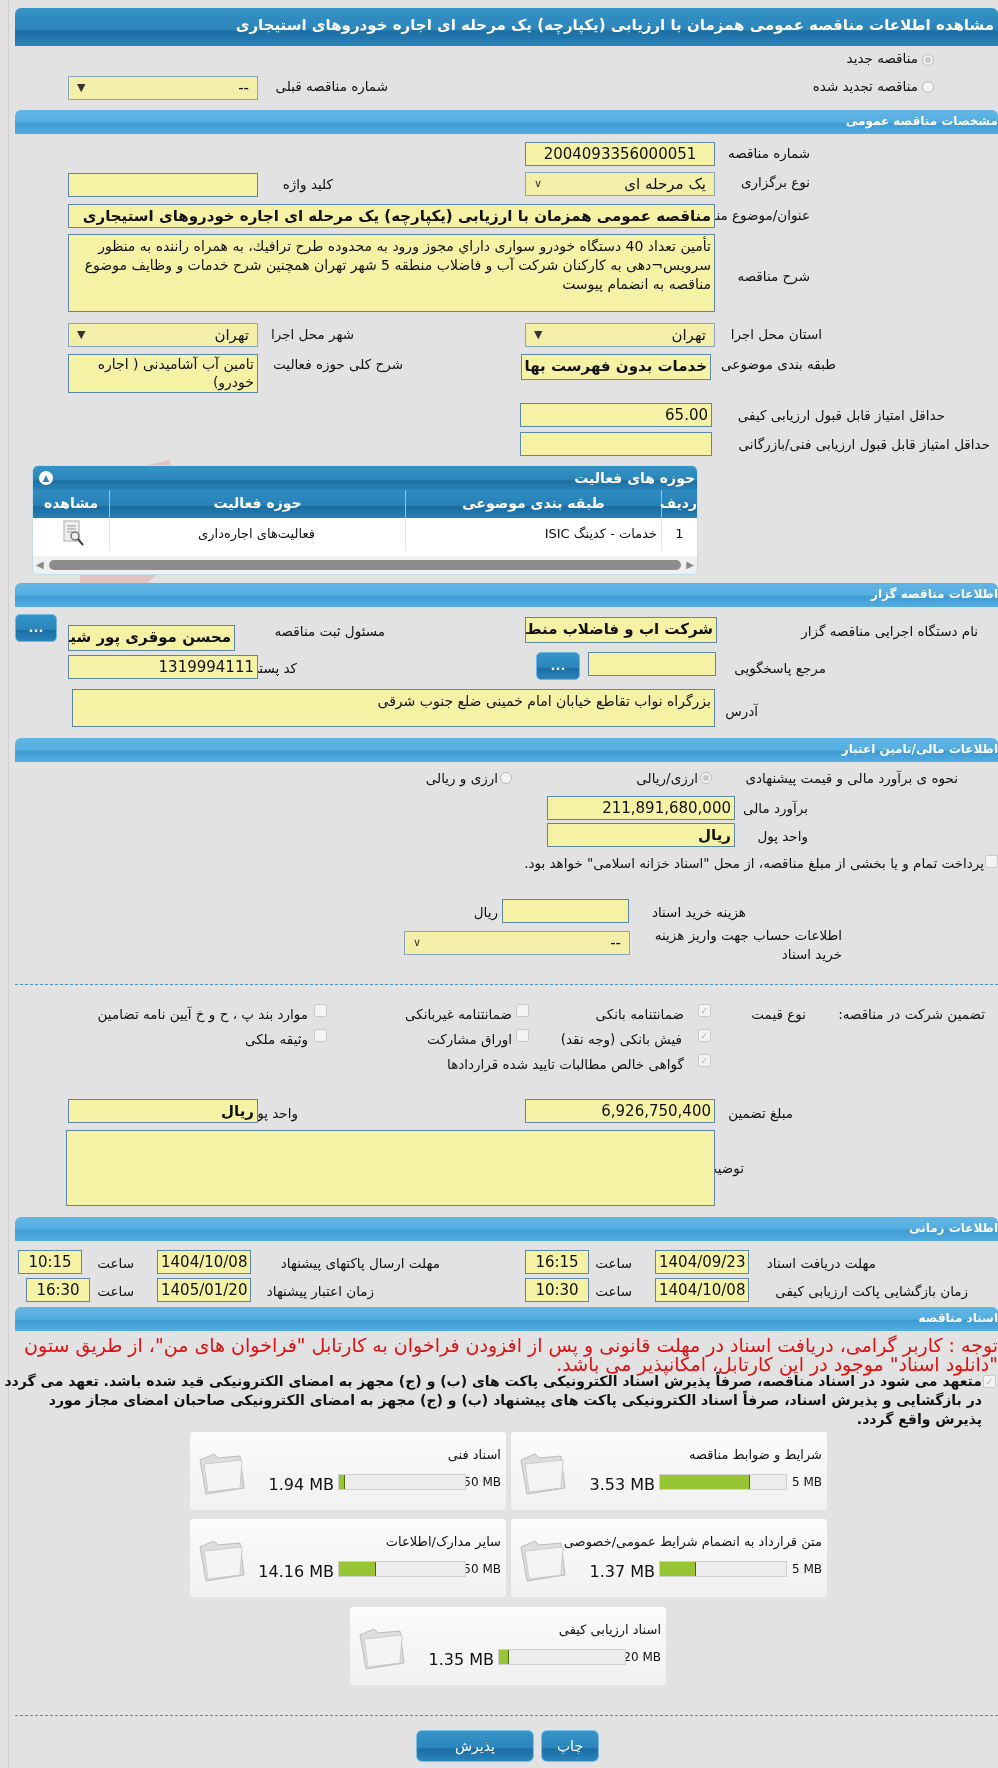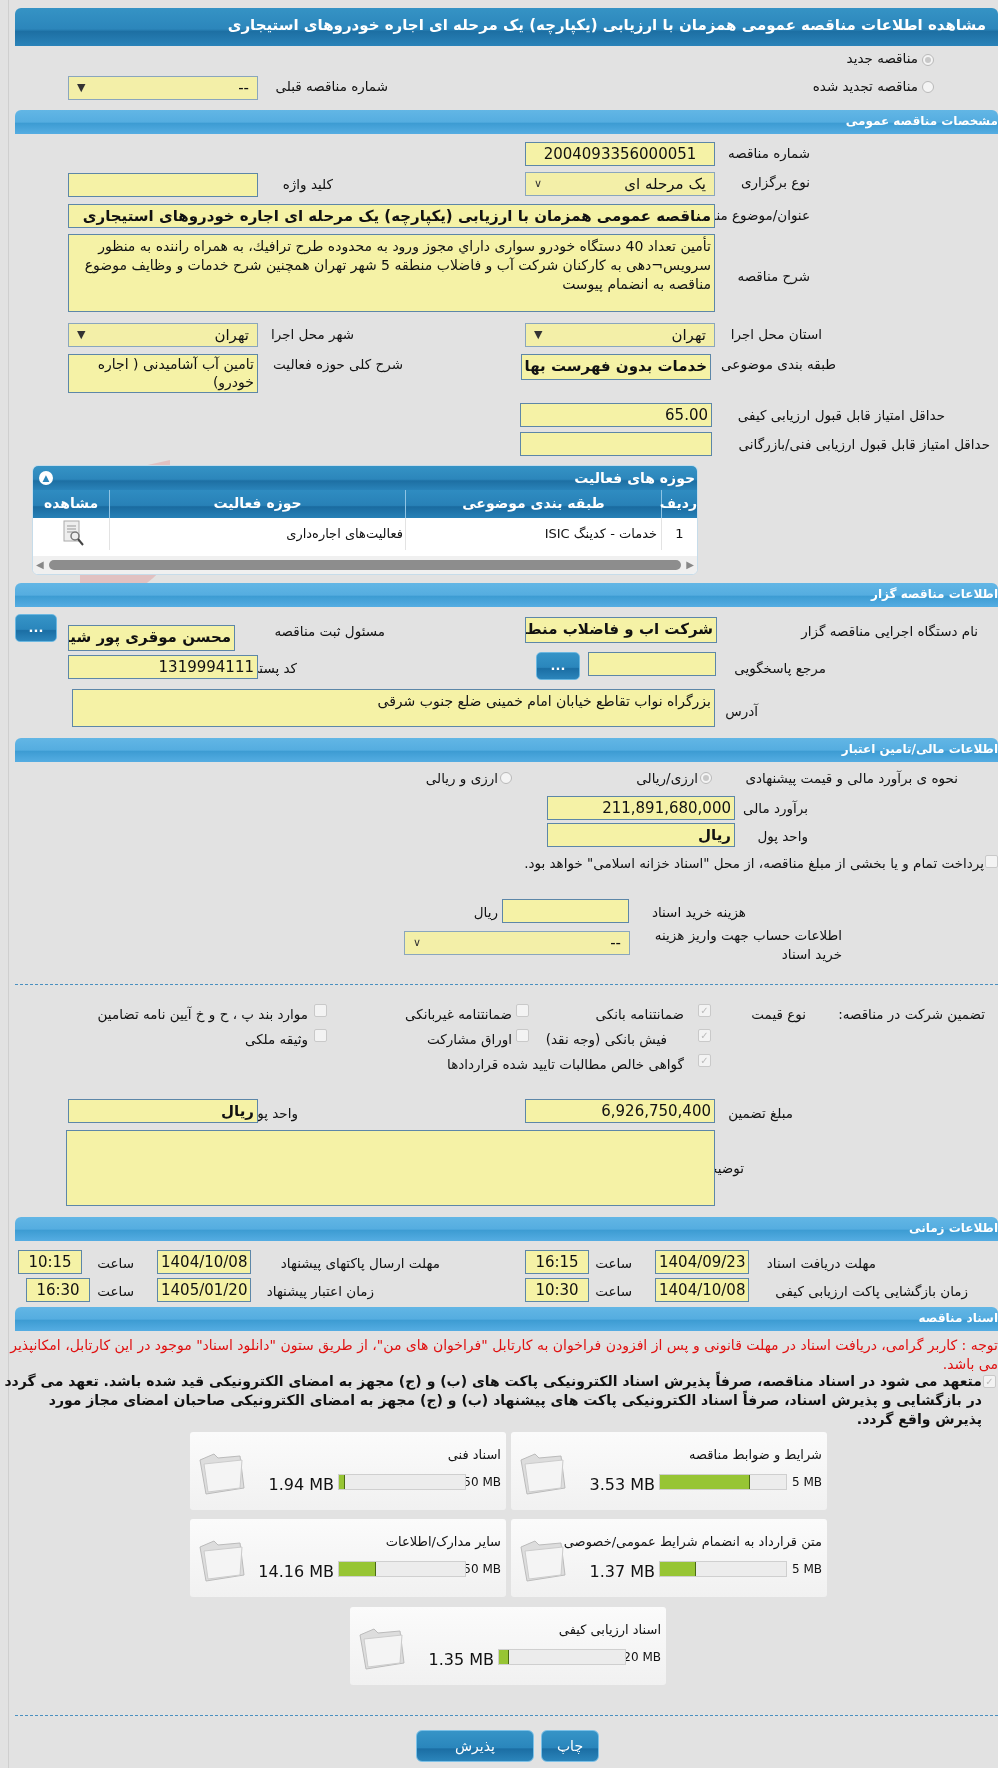--- a/index.html
+++ b/index.html
@@ -1,19 +1,19 @@
 <!DOCTYPE html>
 <html><head>
 <meta charset="utf-8">
 <style>
   html,body{margin:0;padding:0;}
   body{width:998px;height:1768px;background:#e2e2e2;font-family:"DejaVu Sans","Liberation Sans",sans-serif;font-size:13px;color:#111;position:relative;overflow:hidden;direction:rtl;}
   .leftline{position:absolute;left:8px;top:0;bottom:0;width:1px;background:#cfcfcf;}
   .title-bar{position:absolute;left:15px;top:8px;width:983px;height:38px;border-radius:6px 6px 0 0;
-    background:linear-gradient(#3593c5 0%,#2c86bb 55%,#1d6fa3 62%,#2a83b9 100%);color:#fff;font-size:15px;font-weight:bold;line-height:34px;text-align:right;padding-right:12px;box-sizing:border-box;white-space:nowrap;overflow:hidden;}
+    background:linear-gradient(#3593c5 0%,#2c86bb 55%,#1d6fa3 62%,#2a83b9 100%);color:#fff;font-size:15px;font-weight:bold;line-height:34px;text-align:right;padding-right:4px;box-sizing:border-box;white-space:nowrap;overflow:hidden;}
   .section-bar{position:absolute;left:15px;width:983px;height:24px;border-radius:6px 6px 0 0;
     background:linear-gradient(#62b6e5 0%,#55ade0 50%,#3d9cd3 56%,#55ade2 100%);color:#fff;font-size:12px;font-weight:bold;line-height:22px;text-align:right;padding-right:0;box-sizing:border-box;}
   .lbl{position:absolute;font-size:13.5px;white-space:nowrap;text-align:right;}
   .fld{position:absolute;background:#f5f2a6;border:1px solid #5d87a8;box-sizing:border-box;font-size:15px;height:24px;line-height:22px;padding:0 3px;white-space:nowrap;overflow:hidden;text-align:right;}
   .fld.bold{font-weight:bold;}
   .fld.ltr{direction:ltr;text-align:right;}
   .fld.center{text-align:center;}
   .sel{position:absolute;background:#f3efa8;border:1px solid #8aa6bd;box-sizing:border-box;height:24px;line-height:22px;font-size:15px;padding:0 8px;}
   .sel .v{position:absolute;right:8px;top:0;}
   .sel .arr{position:absolute;left:8px;top:0;font-size:11px;color:#333;}
@@ -114,21 +114,21 @@
   </div>
   <div class="grid-cols">
     <div style="width:36px;border-left:1px solid #8fc4e4;">ردیف</div>
     <div style="width:256px;">طبقه بندی موضوعی</div>
     <div style="width:296px;">حوزه فعالیت</div>
     <div style="width:76px;border-left:none;">مشاهده</div>
   </div>
   <div class="grid-row">
     <div style="width:36px;text-align:center;">1</div>
     <div style="width:256px;text-align:right;padding-right:4px;">خدمات - کدینگ ISIC</div>
-    <div style="width:296px;text-align:right;padding-right:2px;">فعالیت‌های اجاره‌داری</div>
+    <div style="width:296px;text-align:center;padding-right:2px;">فعالیت‌های اجاره‌داری</div>
     <div style="width:76px;border-left:none;position:relative;">
       <svg width="30" height="30" viewBox="0 0 30 30" style="position:absolute;left:26px;top:1px;">
         <rect x="5" y="2" width="15" height="20" fill="#eee" stroke="#aaa"></rect>
         <line x1="8" y1="7" x2="17" y2="7" stroke="#999"></line>
           <line x1="8" y1="10" x2="17" y2="10" stroke="#999"></line>
           <line x1="8" y1="13" x2="14" y2="13" stroke="#999"></line>
         <circle cx="16" cy="17" r="4" fill="none" stroke="#777" stroke-width="1.5"></circle>
         <line x1="19" y1="20" x2="24" y2="26" stroke="#444" stroke-width="2"></line>
       </svg>
     </div>
@@ -192,21 +192,21 @@
 <div class="lbl" style="right:192px;top:1006px;">نوع قیمت</div>
 
 <div class="chk" style="left:698px;top:1004px;">✓</div>
 <div class="lbl" style="right:314px;top:1006px;">ضمانتنامه بانکی</div>
 <div class="chk" style="left:516px;top:1004px;"></div>
 <div class="lbl" style="right:486px;top:1006px;">ضمانتنامه غیربانکی</div>
 <div class="chk" style="left:314px;top:1004px;"></div>
 <div class="lbl" style="right:690px;top:1006px;">موارد بند پ ، ح و خ آیین نامه تضامین</div>
 
 <div class="chk" style="left:698px;top:1029px;">✓</div>
-<div class="lbl" style="right:331px;top:1031px;">فیش بانکی (وجه نقد)</div>
+<div class="lbl" style="right:316px;top:1031px;">فیش بانکی (وجه نقد)</div>
 <div class="chk" style="left:516px;top:1029px;"></div>
 <div class="lbl" style="right:486px;top:1031px;">اوراق مشارکت</div>
 <div class="chk" style="left:314px;top:1029px;"></div>
 <div class="lbl" style="right:690px;top:1031px;">وثیقه ملکی</div>
 
 <div class="chk" style="left:698px;top:1054px;">✓</div>
 <div class="lbl" style="right:314px;top:1056px;">گواهی خالص مطالبات تایید شده قراردادها</div>
 
 <div class="lbl" style="right:205px;top:1105px;">مبلغ تضمین</div>
 <div class="fld ltr" style="left:525px;top:1099px;width:190px;">6,926,750,400</div>
@@ -234,21 +234,21 @@
 <div class="lbl" style="right:366px;top:1283px;">ساعت</div>
 <div class="fld ltr center" style="left:525px;top:1278px;width:64px;">10:30</div>
 
 <div class="lbl" style="right:624px;top:1283px;">زمان اعتبار پیشنهاد</div>
 <div class="fld ltr center" style="left:157px;top:1278px;width:94px;">1405/01/20</div>
 <div class="lbl" style="right:864px;top:1283px;">ساعت</div>
 <div class="fld ltr center" style="left:26px;top:1278px;width:64px;">16:30</div>
 
 <div class="section-bar" style="top:1307px;"><span>اسناد مناقصه</span></div>
 
-<div class="lbl red" style="right:0;top:1336px;width:996px;white-space:normal;line-height:19px;font-size:14px;">توجه : کاربر گرامی، دریافت اسناد در مهلت قانونی و پس از افزودن فراخوان به کارتابل "فراخوان های من"، از طریق ستون "دانلود اسناد" موجود در این کارتابل، امکانپذیر می باشد.</div>
+<div class="lbl red" style="right:0;top:1336px;width:996px;white-space:normal;line-height:19px;font-size:19px;">توجه : کاربر گرامی، دریافت اسناد در مهلت قانونی و پس از افزودن فراخوان به کارتابل "فراخوان های من"، از طریق ستون "دانلود اسناد" موجود در این کارتابل، امکانپذیر می باشد.</div>
 
 <div class="chk" style="left:983px;top:1375px;">✓</div>
 <div class="lbl" style="right:16px;top:1372px;width:980px;white-space:normal;line-height:19px;font-weight:bold;font-size:14px;">متعهد می شود در اسناد مناقصه، صرفاً پذیرش اسناد الکترونیکی پاکت های (ب) و (ج) مجهز به امضای الکترونیکی قید شده باشد. تعهد می گردد در بازگشایی و پذیرش اسناد، صرفاً اسناد الکترونیکی پاکت های پیشنهاد (ب) و (ج) مجهز به امضای الکترونیکی صاحبان امضای مجاز مورد پذیرش واقع گردد.</div>
 
 <div class="doc-card" style="left:511px;top:1432px;">
   <div class="name">شرایط و ضوابط مناقصه</div>
   <div class="max">5 MB</div>
   <div class="bar">
       <div class="fill" style="width:70.6%;"></div>
     </div>

